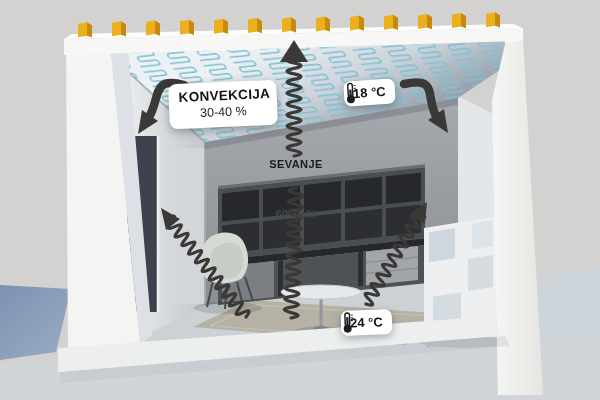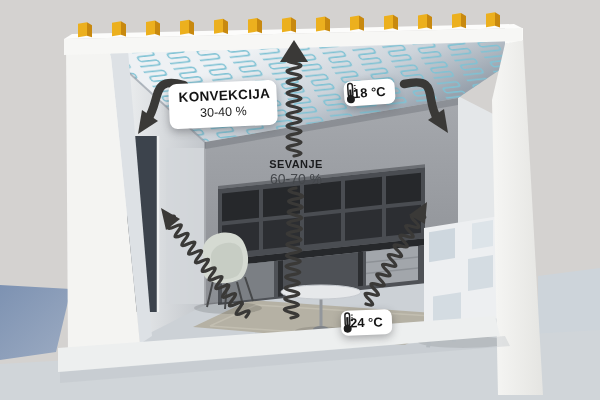--- a/index.html
+++ b/index.html
@@ -9,21 +9,21 @@
   .badge{position:absolute;background:#ffffff;border-radius:7px;
          box-shadow:0 3px 8px rgba(35,35,40,.35);display:flex;align-items:center;
          gap:5px;padding:5px 9px;font-weight:bold;font-size:13px;color:#141414;}
   .badge .ticon{flex:0 0 auto;display:block;}
   .panel{position:absolute;background:#ffffff;border-radius:8px;text-align:center;
          box-shadow:0 3px 8px rgba(35,35,40,.35);padding:6px 10px;}
   .panel .t1{font-weight:bold;font-size:13.5px;letter-spacing:.3px;color:#141414;line-height:1.25;}
   .panel .t2{font-size:12.5px;color:#1d1d1d;line-height:1.25;}
   .floating-label{position:absolute;text-align:center;}
   .floating-label .t1{font-weight:bold;font-size:11px;color:#1a1b1d;letter-spacing:.4px;line-height:1.3;}
-  .floating-label .t2{font-size:14px;color:#45484c;font-weight:normal;line-height:1.2;}
+  .floating-label .t2{font-size:11px;color:#45484c;font-weight:bold;line-height:1.2;margin-top:37px;}
 </style>
 </head>
 <body>
 
 <div class="stage">
 
 <svg width="600" height="400" viewBox="0 0 600 400">
   <defs>
     <linearGradient id="ceilGrad" gradientUnits="userSpaceOnUse" x1="280" y1="38" x2="330" y2="150">
       <stop offset="0" stop-color="#eef1f4"></stop>

